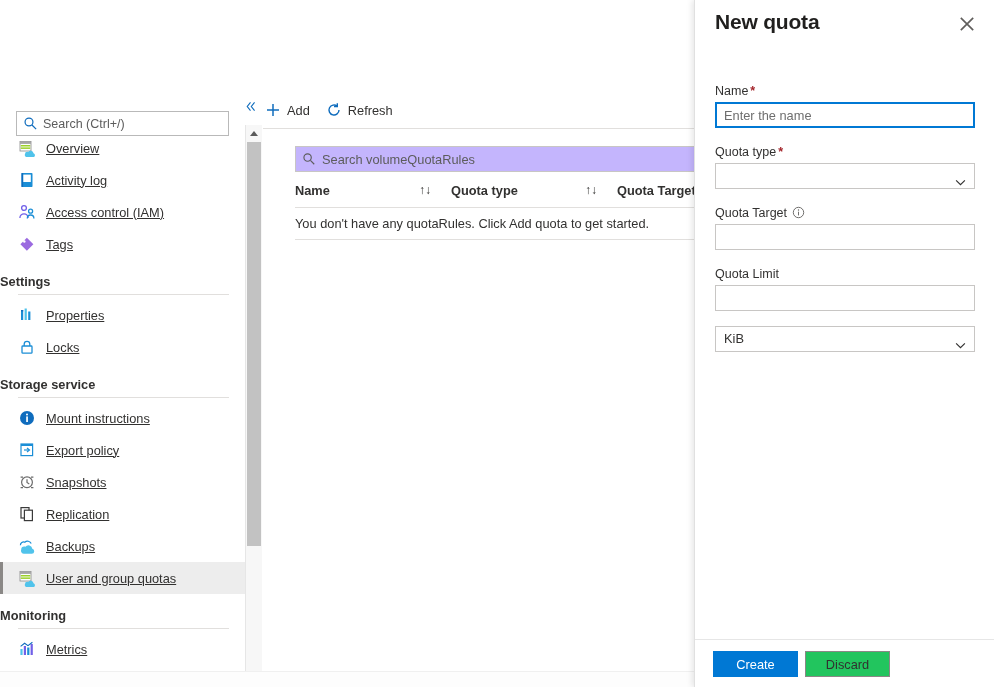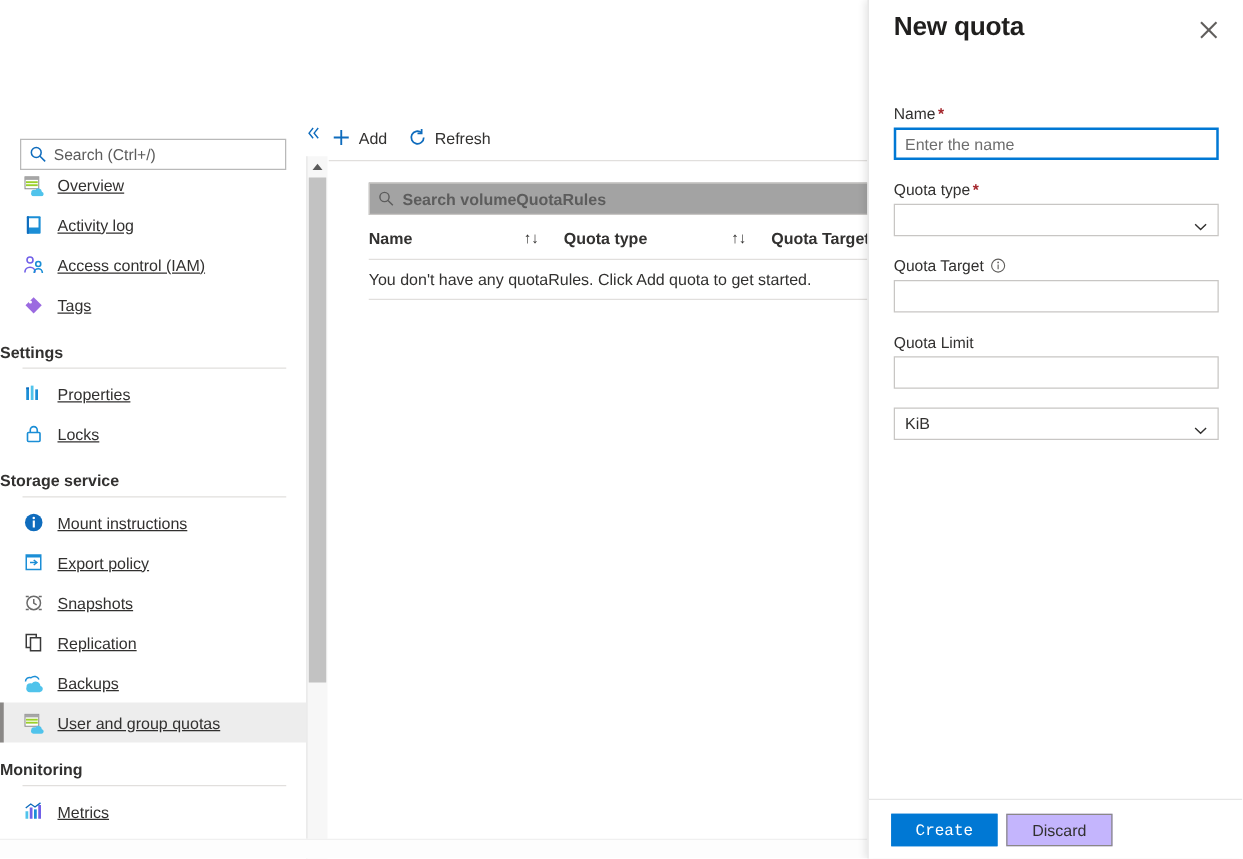--- a/index.html
+++ b/index.html
@@ -207,27 +207,26 @@
   }
 
   #grid-search-wrap {
     position: absolute;
     left: 32px; top: 54px;
     width: 400px; height: 26px;
   }
   #grid-search {
     width: 400px; height: 26px;
     border: 1px solid #c8c6c4;
-    background: #a3a3a3;
+    background: #c4b5fd;
     font-size: 12.8px;
     color: #323130;
     padding: 0 6px 0 26px;
     font-family: "Liberation Sans", sans-serif;
     outline: none;
-    font-weight: bold;
   }
   #grid-search::placeholder { color: #5c5c5c; opacity: 1; }
   #grid-search-icon {
     position: absolute;
     left: 7px; top: 6px;
     width: 14px; height: 14px;
     pointer-events: none;
   }
 
   #grid-head {
@@ -360,29 +359,29 @@
     border-top: 1px solid #e6e6e6;
   }
   #btn-create {
     position: absolute;
     left: 18px; top: 11px;
     width: 85px; height: 26px;
     background: #0078d4;
     color: #ffffff;
     border: 1px solid #0078d4;
     font-size: 12.8px;
-    font-family: Liberation Mono, monospace;
+    font-family: Liberation Sans, sans-serif;
     cursor: pointer;
     padding: 0;
   }
   #btn-discard {
     position: absolute;
     left: 110px; top: 11px;
     width: 85px; height: 26px;
-    background: #c4b5fd;
+    background: #22c55e;
     color: #323130;
     border: 1px solid #8a8886;
     font-size: 12.8px;
     font-family: "Liberation Sans", sans-serif;
     cursor: pointer;
     padding: 0;
   }
 </style>
 </head>
 <body>

